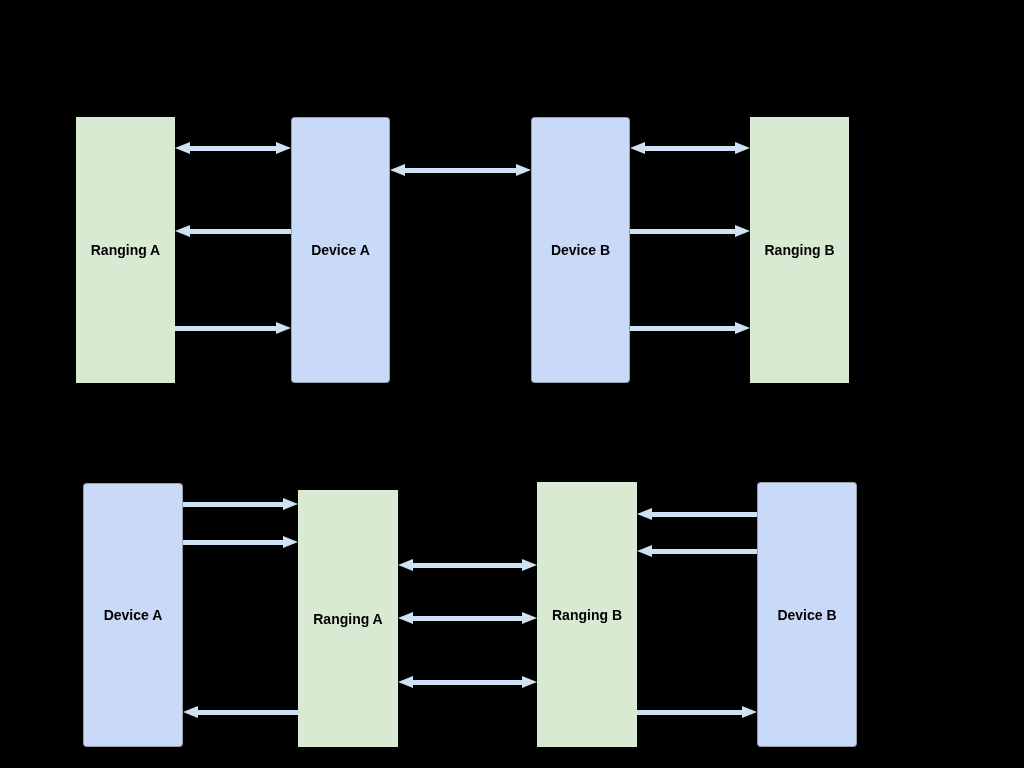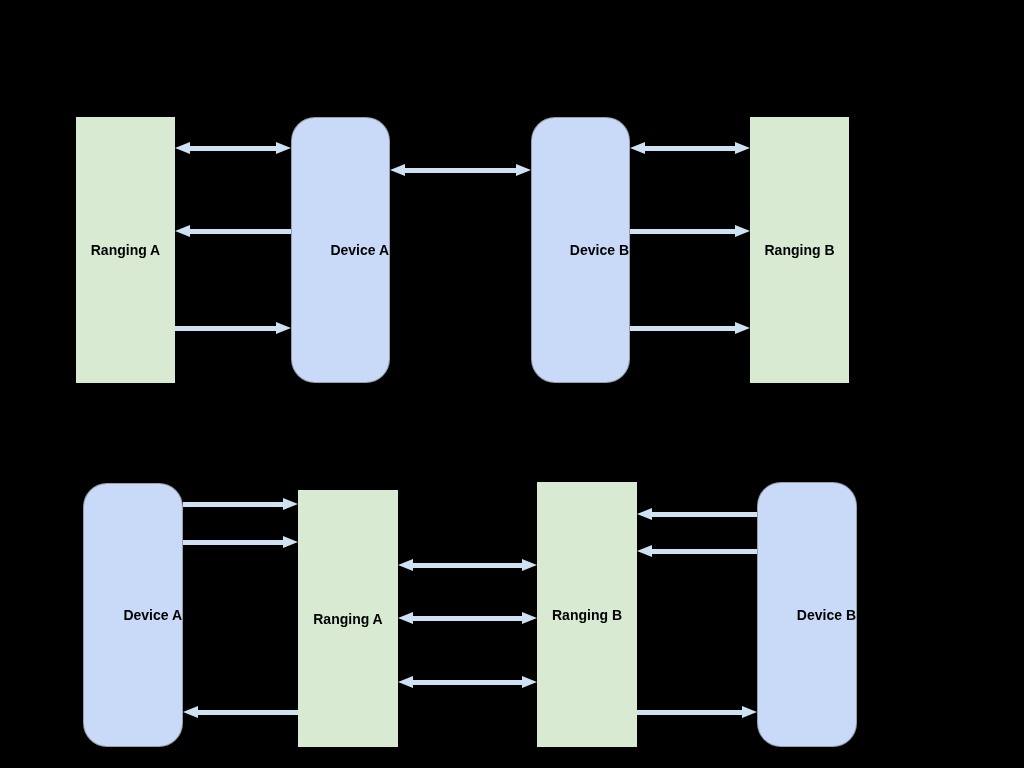--- a/index.html
+++ b/index.html
@@ -19,21 +19,21 @@
   .diagram { position: absolute; left: 0; top: 0; width: 100%; height: 100%; }
   .node {
     position: absolute;
     display: flex;
     align-items: center;
     justify-content: center;
     box-sizing: border-box;
   }
   .node.ranging { background: var(--green, #d9ead3); }
   .node.device  { background: var(--blue, #c9daf8); border: 1px solid rgba(110,110,110,0.55); }
-  .node.rounded { border-radius: 24px; justify-content: flex-end; }
+  .node.rounded { border-radius: 4px; }
   .node .label {
     font-size: 14px;
     font-weight: bold;
     color: var(--label, #000000);
     white-space: nowrap;
   }
   .arrow { position: absolute; height: 12px; }
   .arrow .shaft {
     position: absolute;
     top: 3.5px;

